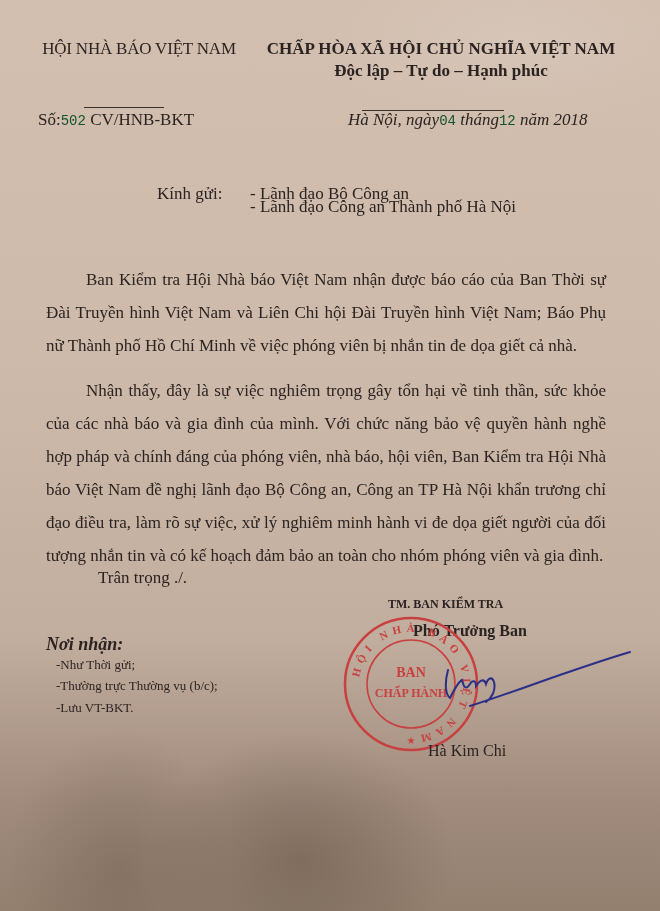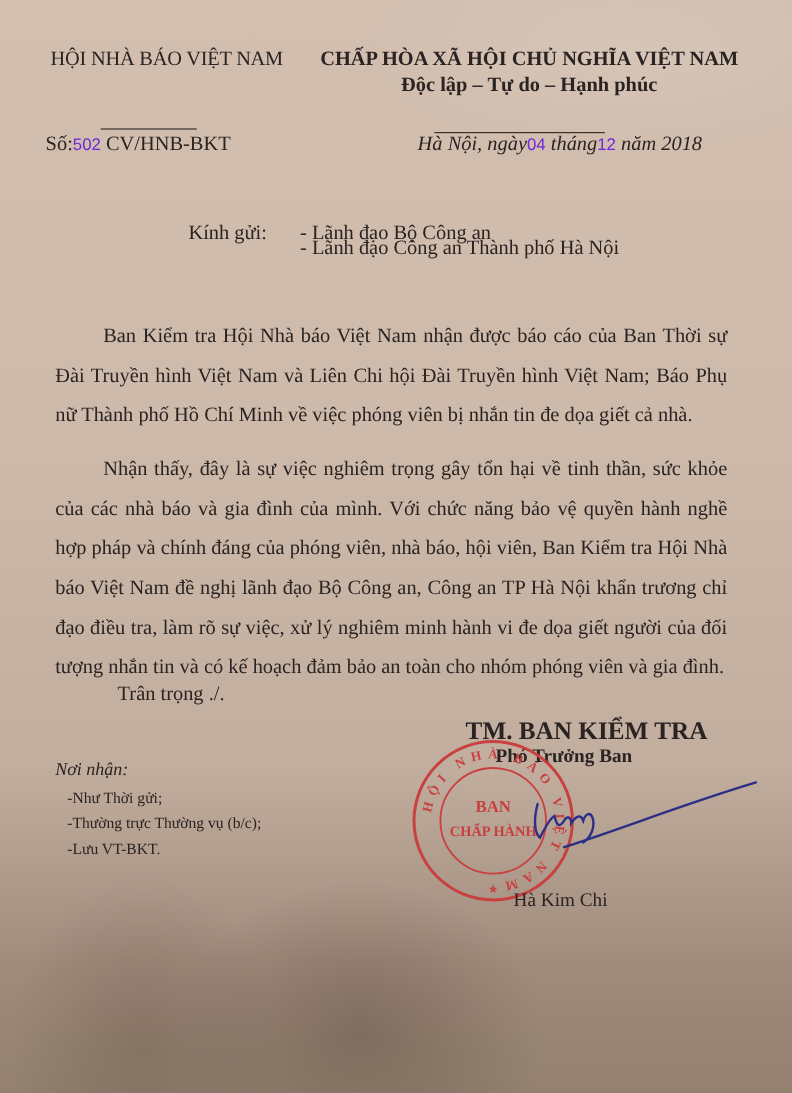--- a/index.html
+++ b/index.html
@@ -18,34 +18,34 @@
     pointer-events: none;
   }
   .abs { position: absolute; white-space: nowrap; }
   .hdr-left { left: 34px; top: 38px; width: 210px; text-align: center; font-size: 17px; line-height: 22px; }
   .hdr-left .org { letter-spacing: -0.2px; }
   .hdr-left .dept { font-weight: bold; font-size: 17px; }
   .hdr-rule-left { left: 84px; top: 107px; width: 80px; height: 1px; background: #3a302c; }
   .hdr-right { left: 246px; top: 38px; width: 390px; text-align: center; font-size: 17px; line-height: 22px; font-weight: bold; }
   .hdr-rule-right { left: 362px; top: 110px; width: 142px; height: 1px; background: #3a302c; }
   .ref { left: 38px; top: 110px; font-size: 17px; }
-  .hand { font-family: Liberation Sans, sans-serif; color: #6d28d9; font-size: 14px; font-style: normal; }
+  .hand { font-family: Liberation Mono, monospace; color: #14532d; font-size: 14px; font-style: normal; }
   .date { left: 348px; top: 110px; font-size: 17px; font-style: italic; }
   .recv-label { left: 157px; top: 184px; font-size: 17px; }
   .recv-1 { left: 250px; top: 184px; font-size: 17px; }
   .recv-2 { left: 250px; top: 197px; font-size: 17px; }
   .body-p { position: absolute; left: 46px; width: 560px; font-size: 17px; line-height: 33px; text-align: justify; white-space: normal; }
   .body-p .ind { display: inline-block; width: 40px; }
   .p1 { top: 263px; }
   .p2 { top: 374px; }
   .closing { left: 98px; top: 568px; font-size: 17px; }
-  .sig-title { left: 388px; top: 597px; font-size: 21px; font-weight: bold; font-family: Liberation Serif, serif; }
+  .sig-title { left: 388px; top: 597px; font-size: 12px; font-weight: bold; font-family: Liberation Serif, serif; }
   .sig-role { left: 413px; top: 622px; font-size: 16px; font-weight: bold; }
   .sig-name { left: 428px; top: 742px; font-size: 16px; font-weight: normal; }
-  .nn-title { left: 46px; top: 634px; font-size: 15px; font-weight: normal; font-style: italic; }
+  .nn-title { left: 46px; top: 634px; font-size: 18px; font-weight: bold; font-style: italic; }
   .nn-item { left: 56px; font-size: 13px; }
   .nn-1 { top: 657px; }
   .nn-2 { top: 678px; }
   .nn-3 { top: 700px; }
   .stamp { position: absolute; left: 341px; top: 614px; width: 140px; height: 140px; }
   .signature { position: absolute; left: 440px; top: 650px; width: 200px; height: 70px; }
 </style>
 </head>
 <body>
 

